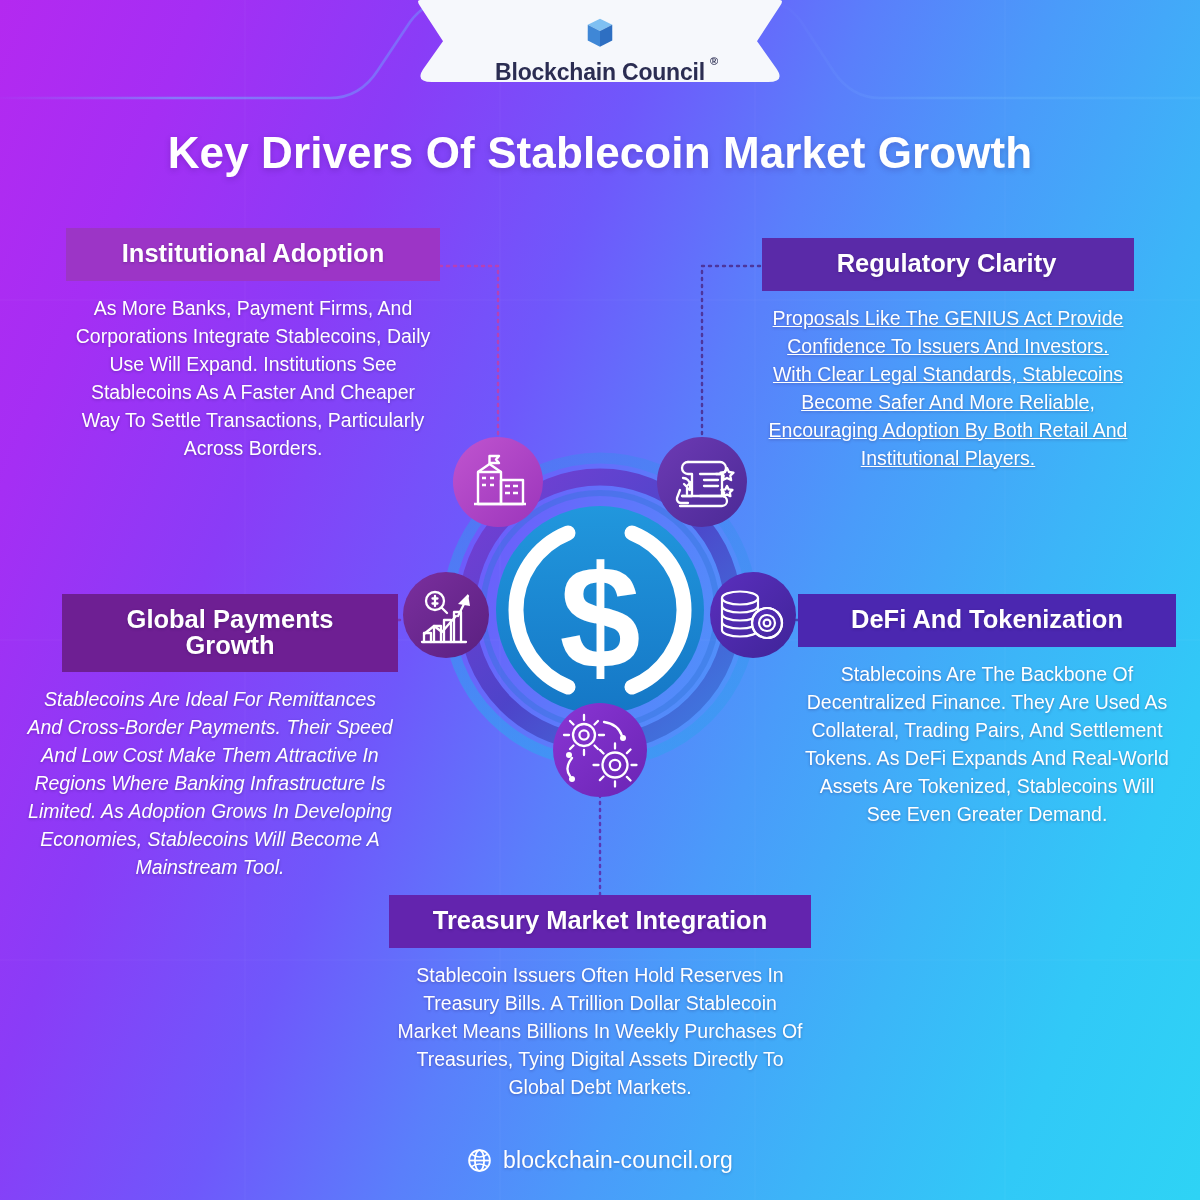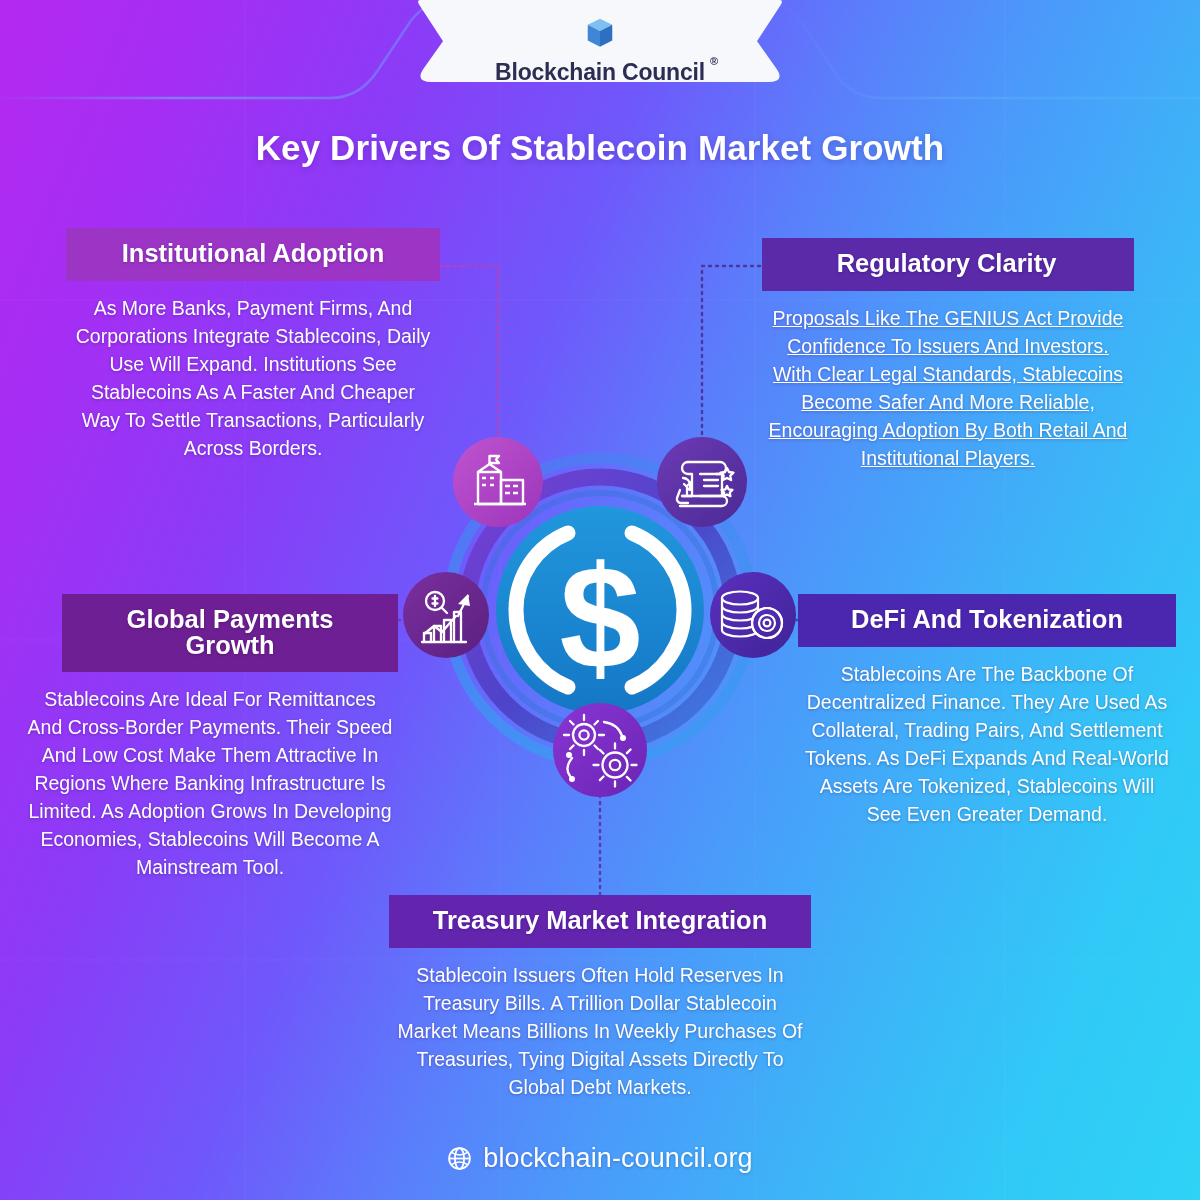--- a/index.html
+++ b/index.html
@@ -47,21 +47,21 @@
   }
   .logo-reg {
     position:absolute; top:-4px; right:-13px;
     font-size:11px; font-weight:600; color:#2b2d52;
   }
 
   
   .main-title {
     position:absolute; top:128px; left:0; width:1200px;
     text-align:center;
-    font-size:35px; font-weight:700; color:#ffffff;
+    font-size:44px; font-weight:700; color:#ffffff;
     letter-spacing:0.1px;
     text-shadow:0 2px 6px rgba(40,10,90,0.22);
   }
 
   
   .panel { position:absolute; }
   .panel-head {
     display:block;
     color:#ffffff;
     font-size:25.5px;
@@ -83,21 +83,21 @@
   #panel-institutional { top:228px; left:66px; width:374px; }
   #panel-institutional .panel-head { background:#9c35c6; }
   #panel-institutional .panel-body { padding-left:6px; padding-right:6px; }
 
   #panel-regulatory { top:238px; left:762px; width:372px; }
   #panel-regulatory .panel-head { background:#5a2aa8; }
   #panel-regulatory .panel-body { padding-left:4px; padding-right:4px;text-decoration:underline; }
 
   #panel-global { top:594px; left:22px; width:376px; }
   #panel-global .panel-head { background:#6e1f93; }
-  #panel-global .panel-body { padding-left:4px; padding-right:4px; }
+  #panel-global .panel-body { padding-left:4px; padding-right:4px;font-style:italic; }
 
   #panel-defi { top:594px; left:798px; width:378px; }
   #panel-defi .panel-head { background:#4b27b0; }
   #panel-defi .panel-body { padding-left:4px; padding-right:4px; }
 
   #panel-treasury { top:895px; left:389px; width:422px; }
   #panel-treasury .panel-head { background:#6324ae; }
   #panel-treasury .panel-body { padding-left:4px; padding-right:4px; }
 
   
@@ -105,21 +105,21 @@
     position:absolute; left:400px; top:410px;
     width:400px; height:400px;
   }
 
   
   .footer {
     position:absolute; bottom:26px; left:0; width:1200px;
     display:flex; align-items:center; justify-content:center; gap:11px;
   }
   .footer-url {
-    font-size:27px; font-weight:400; color:#ffffff; letter-spacing:0.1px;
+    font-size:23px; font-weight:400; color:#ffffff; letter-spacing:0.1px;
     text-shadow:0 1px 3px rgba(30,0,70,0.25);
   }
   .globe-ico { width:25px; height:25px; display:block; }
 </style>
 </head>
 <body>
 
 <div id="canvas">
 
   <svg class="bg-svg" viewBox="0 0 1200 1200">

